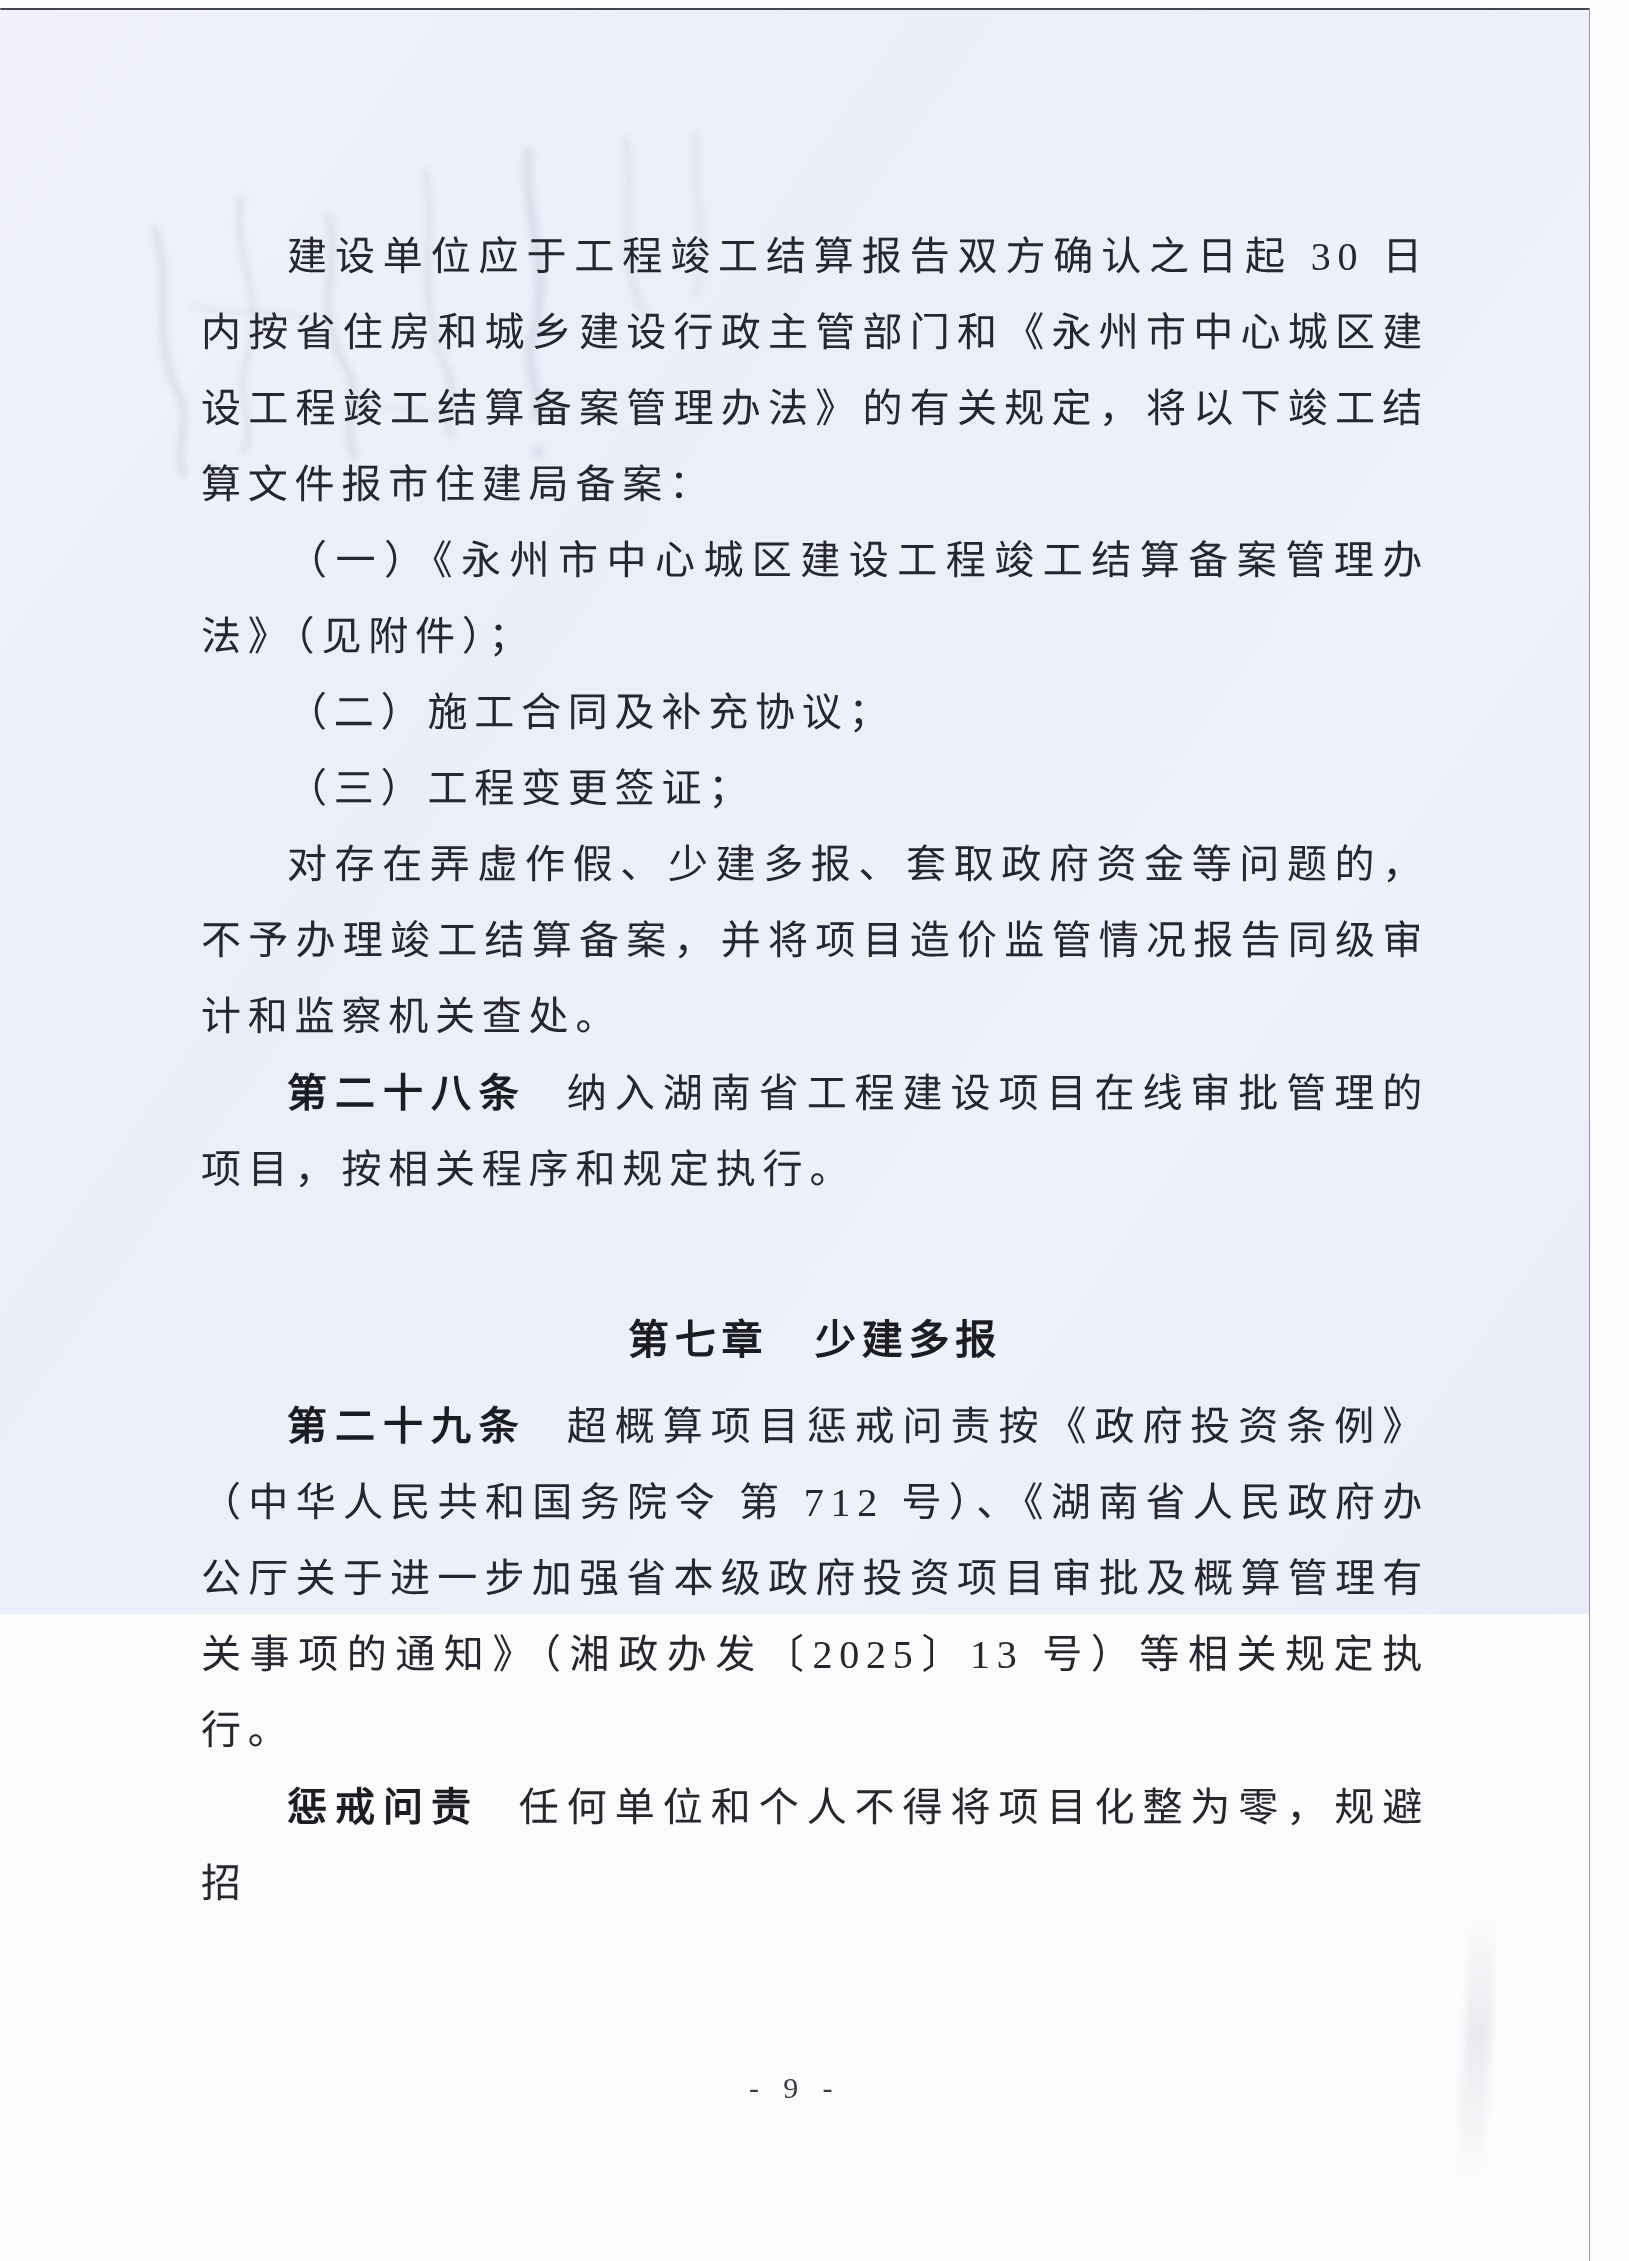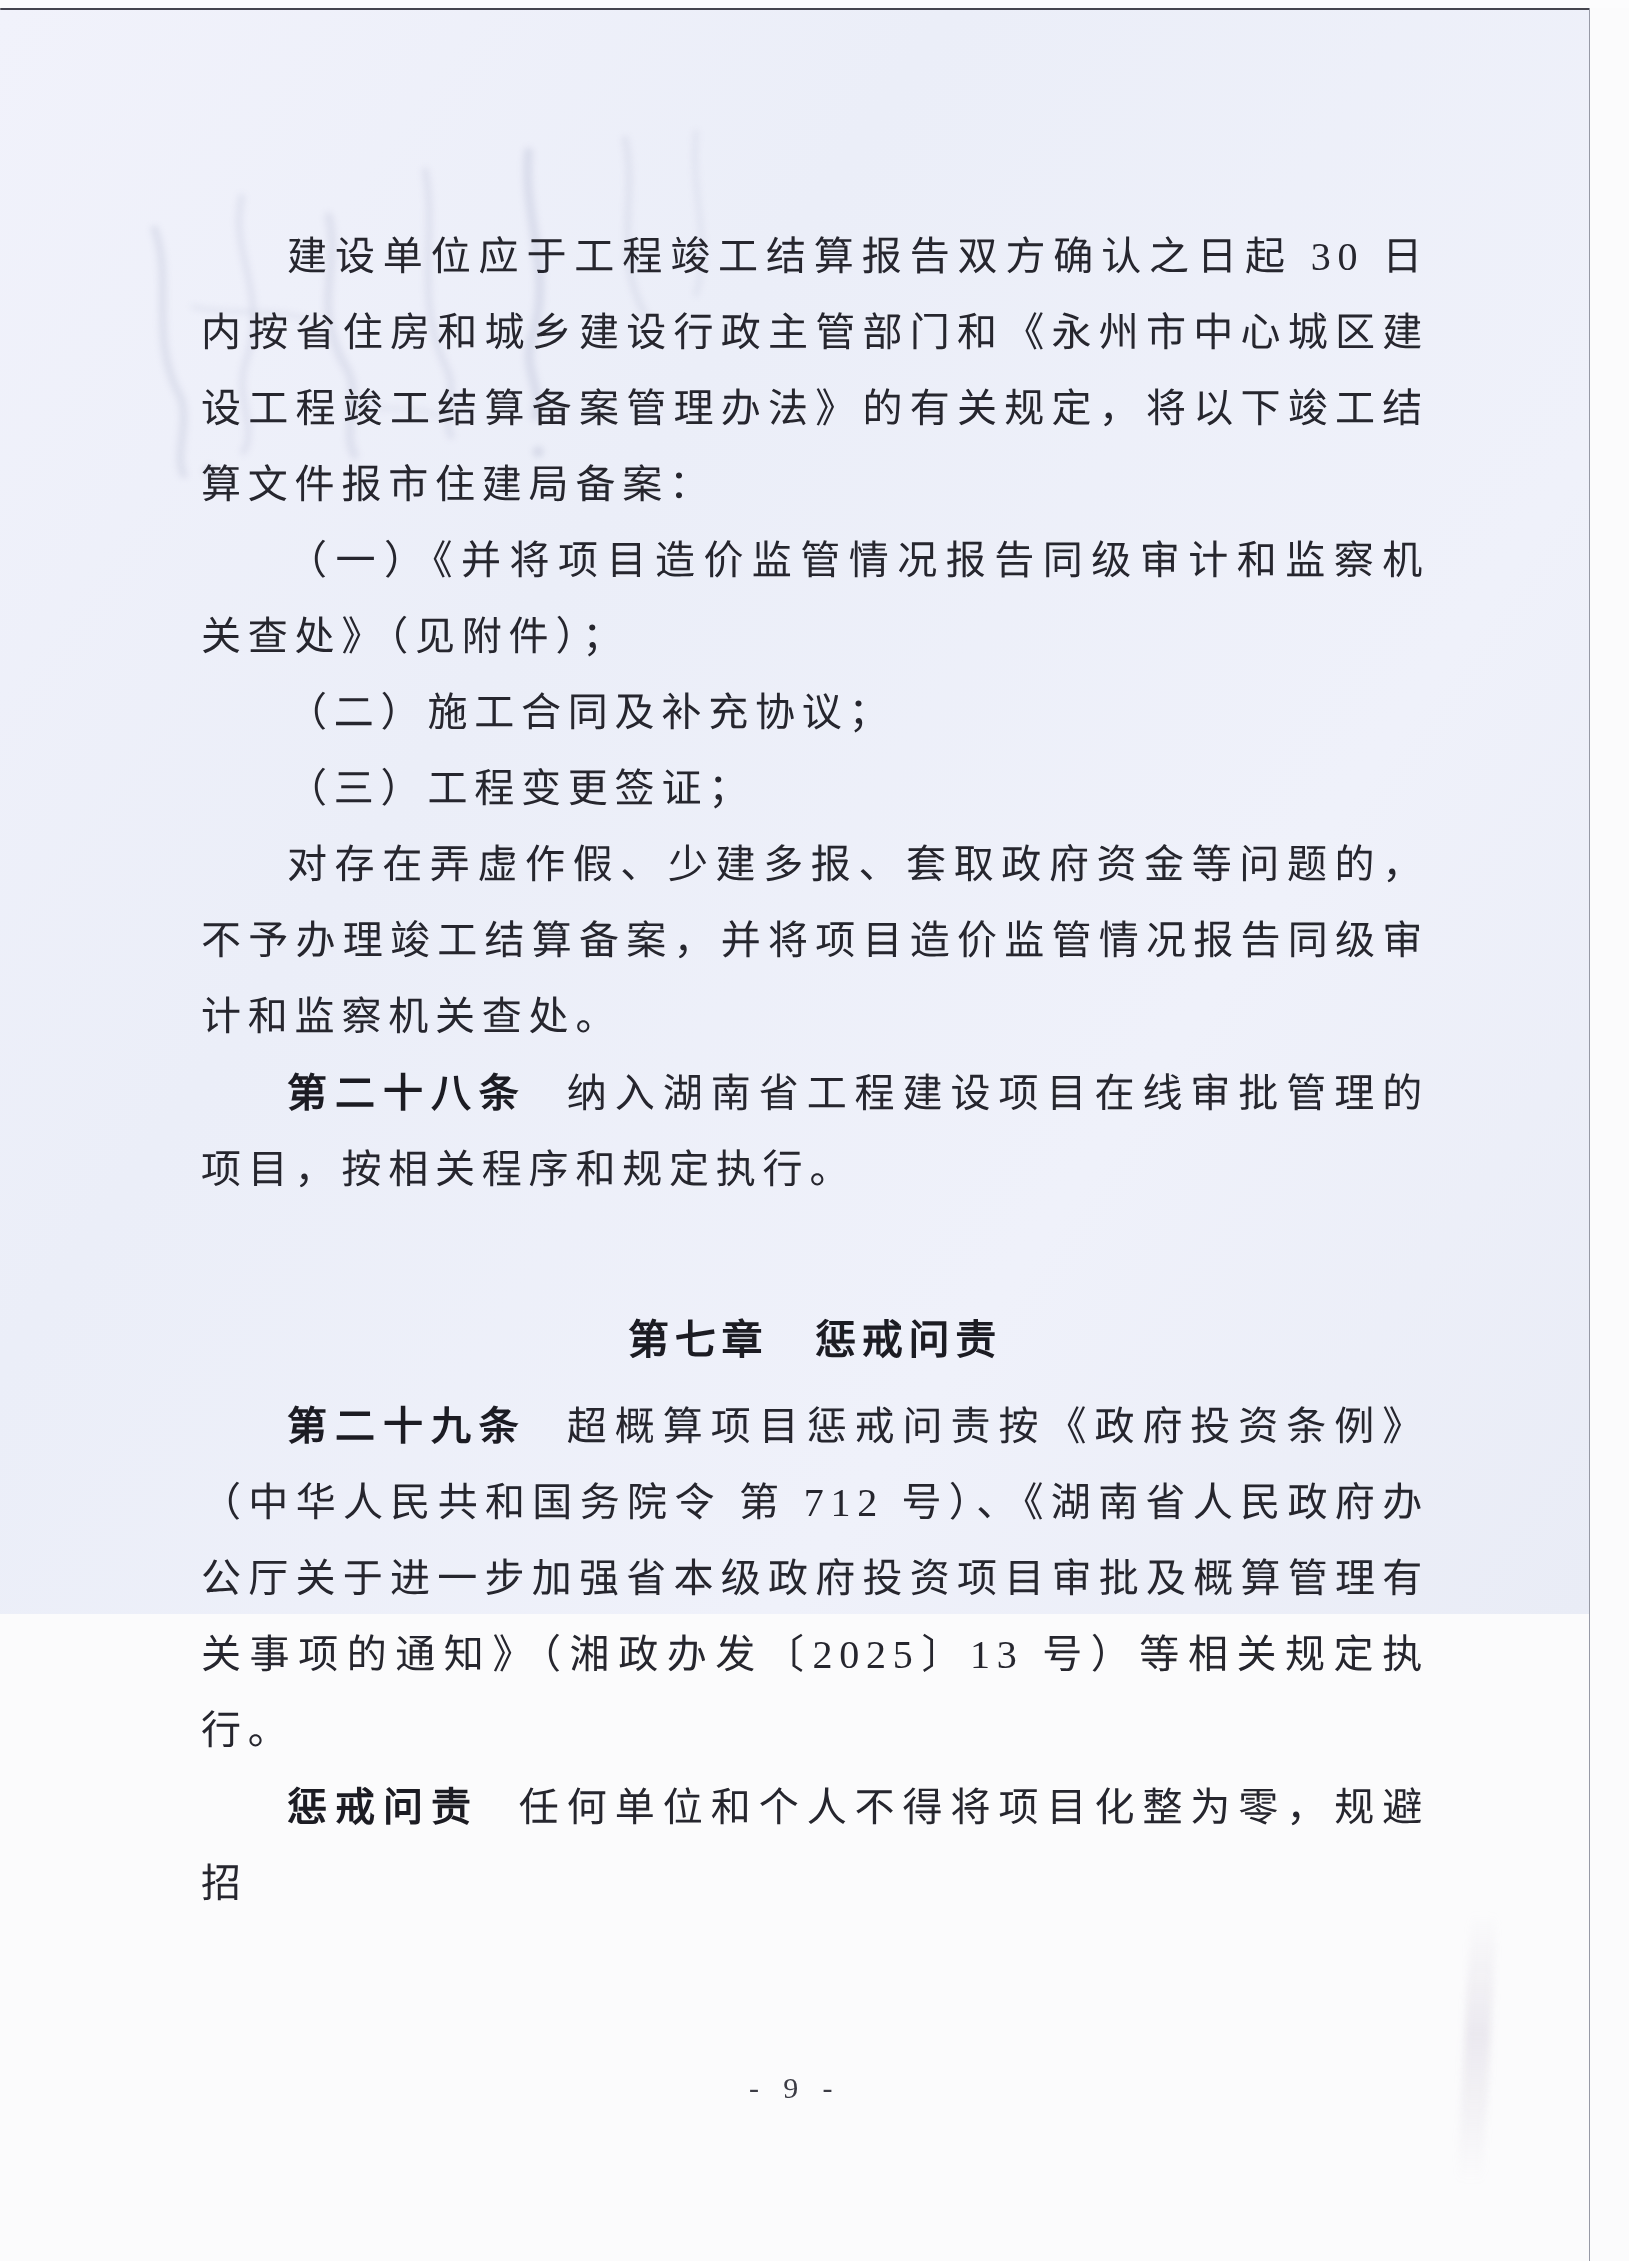--- a/index.html
+++ b/index.html
@@ -114,27 +114,27 @@
     </g>
     <g fill="#8f95b5">
       <circle cx="205" cy="585" r="10" opacity="0.5"></circle>
       <circle cx="505" cy="600" r="8" opacity="0.45"></circle>
       <circle cx="715" cy="555" r="9" opacity="0.5"></circle>
     </g>
   </svg>
 
   <div class="content">
     <p><span>建设单位应于工程竣工结算报告双方确认之日起 30 日内按省住房和城乡建设行政主管部门和《永州市中心城区建设工程竣工结算备案管理办法》的有关规定，将以下竣工结算文件报市住建局备案：</span></p>
-    <p><span>（一）《并将项目造价监管情况报告同级审计和监察机关查处》（见附件）；</span></p>
+    <p><span>（一）《永州市中心城区建设工程竣工结算备案管理办法》（见附件）；</span></p>
     <p><span>（二）施工合同及补充协议；</span></p>
     <p><span>（三）工程变更签证；</span></p>
     <p><span>对存在弄虚作假、少建多报、套取政府资金等问题的，不予办理竣工结算备案，并将项目造价监管情况报告同级审计和监察机关查处。</span></p>
     <p><b class="lead">第二十八条</b><span>纳入湖南省工程建设项目在线审批管理的项目，按相关程序和规定执行。</span></p>
 
-    <h2 class="chapter">第七章　惩戒问责</h2>
+    <h2 class="chapter">第七章　少建多报</h2>
 
     <p><b class="lead">第二十九条</b><span>超概算项目惩戒问责按《政府投资条例》（中华人民共和国务院令 第 712 号）、《湖南省人民政府办公厅关于进一步加强省本级政府投资项目审批及概算管理有关事项的通知》（湘政办发〔2025〕13 号）等相关规定执行。</span></p>
     <p><b class="lead">惩戒问责</b><span>任何单位和个人不得将项目化整为零，规避招</span></p>
   </div>
 
   <div class="page-footer">- 9 -</div>
 
   <div class="streak"></div>
 </div>
 

